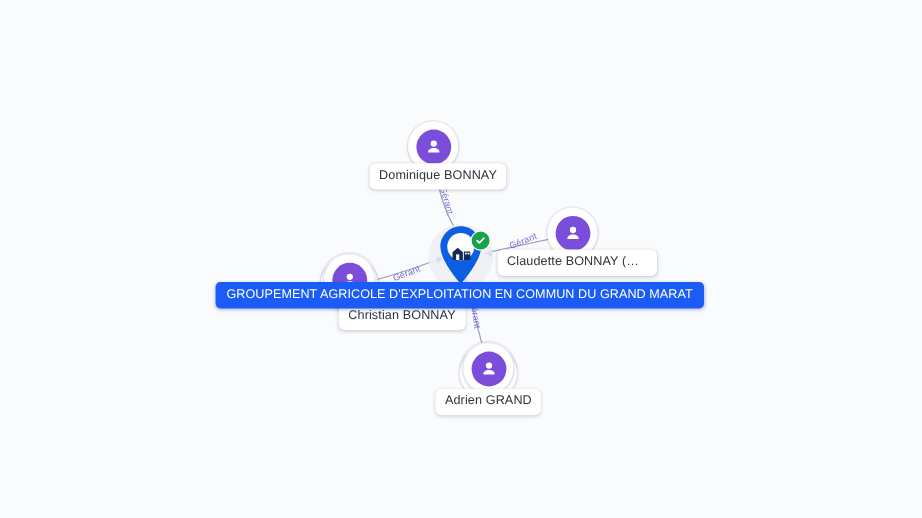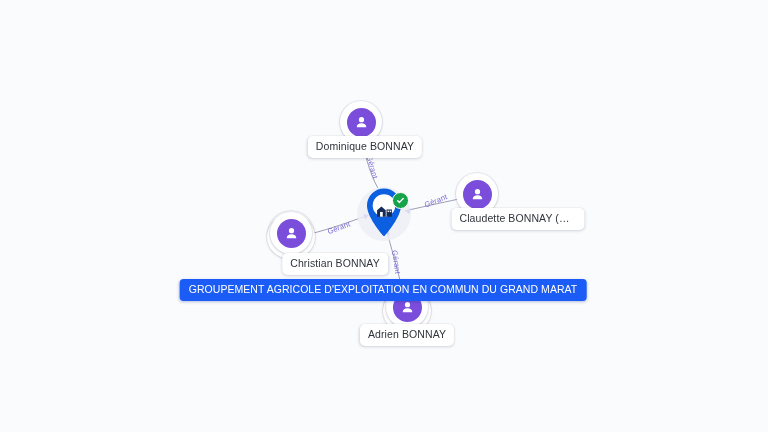--- a/index.html
+++ b/index.html
@@ -122,36 +122,35 @@
     color: #30343c;
     font-size: 10.5px;
     line-height: 1;
     letter-spacing: .1px;
     padding: 5px 8px 6px;
     border-radius: 5px;
     white-space: nowrap;
     box-shadow: 0 1px 3px rgba(30,40,80,.17), 0 0 0 .5px rgba(130,140,165,.10);
     z-index: 6;
   }
-  .node-label.truncated { max-width: 117px; overflow: hidden; text-overflow: ellipsis; margin-left: 37px; }
+  .node-label.truncated { max-width: 117px; overflow: hidden; text-overflow: ellipsis; }
 
   .main-label {
     position: absolute;
     transform: translateX(-50%);
     background: #1a5cf5;
     color: #ffffff;
     font-size: 10.5px;
     line-height: 1;
     letter-spacing: .05px;
     padding: 5px 9px 6px;
     border-radius: 4px;
     white-space: nowrap;
     box-shadow: 0 1px 3px rgba(20,50,140,.30);
     z-index: 9;
-    margin-top: 44px;
   }
 
   
   .edge-label {
     position: absolute;
     color: #7b68d6;
     font-size: 7.5px;
     line-height: 1;
     letter-spacing: .15px;
     white-space: nowrap;
@@ -227,21 +226,21 @@
     <div class="stack-ring"></div>
     <div class="disc-wrap">
       <div class="avatar">
         <svg width="17" height="17" viewBox="0 0 24 24" fill="#ffffff">
           <circle cx="12" cy="8" r="3.7"></circle>
           <path d="M12 13.2c-4 0-6.6 2.1-6.6 4.3v1.1h13.2v-1.1c0-2.2-2.6-4.3-6.6-4.3z"></path>
         </svg>
       </div>
     </div>
   </div>
-  <div class="node-label" style="left:407px;top:324px;">Adrien BONNAY</div>
+  <div class="node-label" style="left:407px;top:324px;">Adrien GRAND</div>
 
   <div class="node company-node" style="left:384px;top:213px;">
     <div class="halo"></div>
     <div class="pin">
       <svg width="42" height="52" viewBox="0 0 42 52">
         <path d="M21 1.5C11.6 1.5 4 9.1 4 18.5c0 11.4 13.9 27.5 16.2 30.2.4.5 1.2.5 1.6 0C24.1 46 38 29.9 38 18.5 38 9.1 30.4 1.5 21 1.5z" fill="#0b5fe0"></path>
         <circle cx="21" cy="18.5" r="11.3" fill="#ffffff"></circle>
       </svg>
     </div>
     <div style="position:absolute;left:-11px;top:-14px;width:22px;height:22px;z-index:4;display:flex;align-items:center;justify-content:center;">

